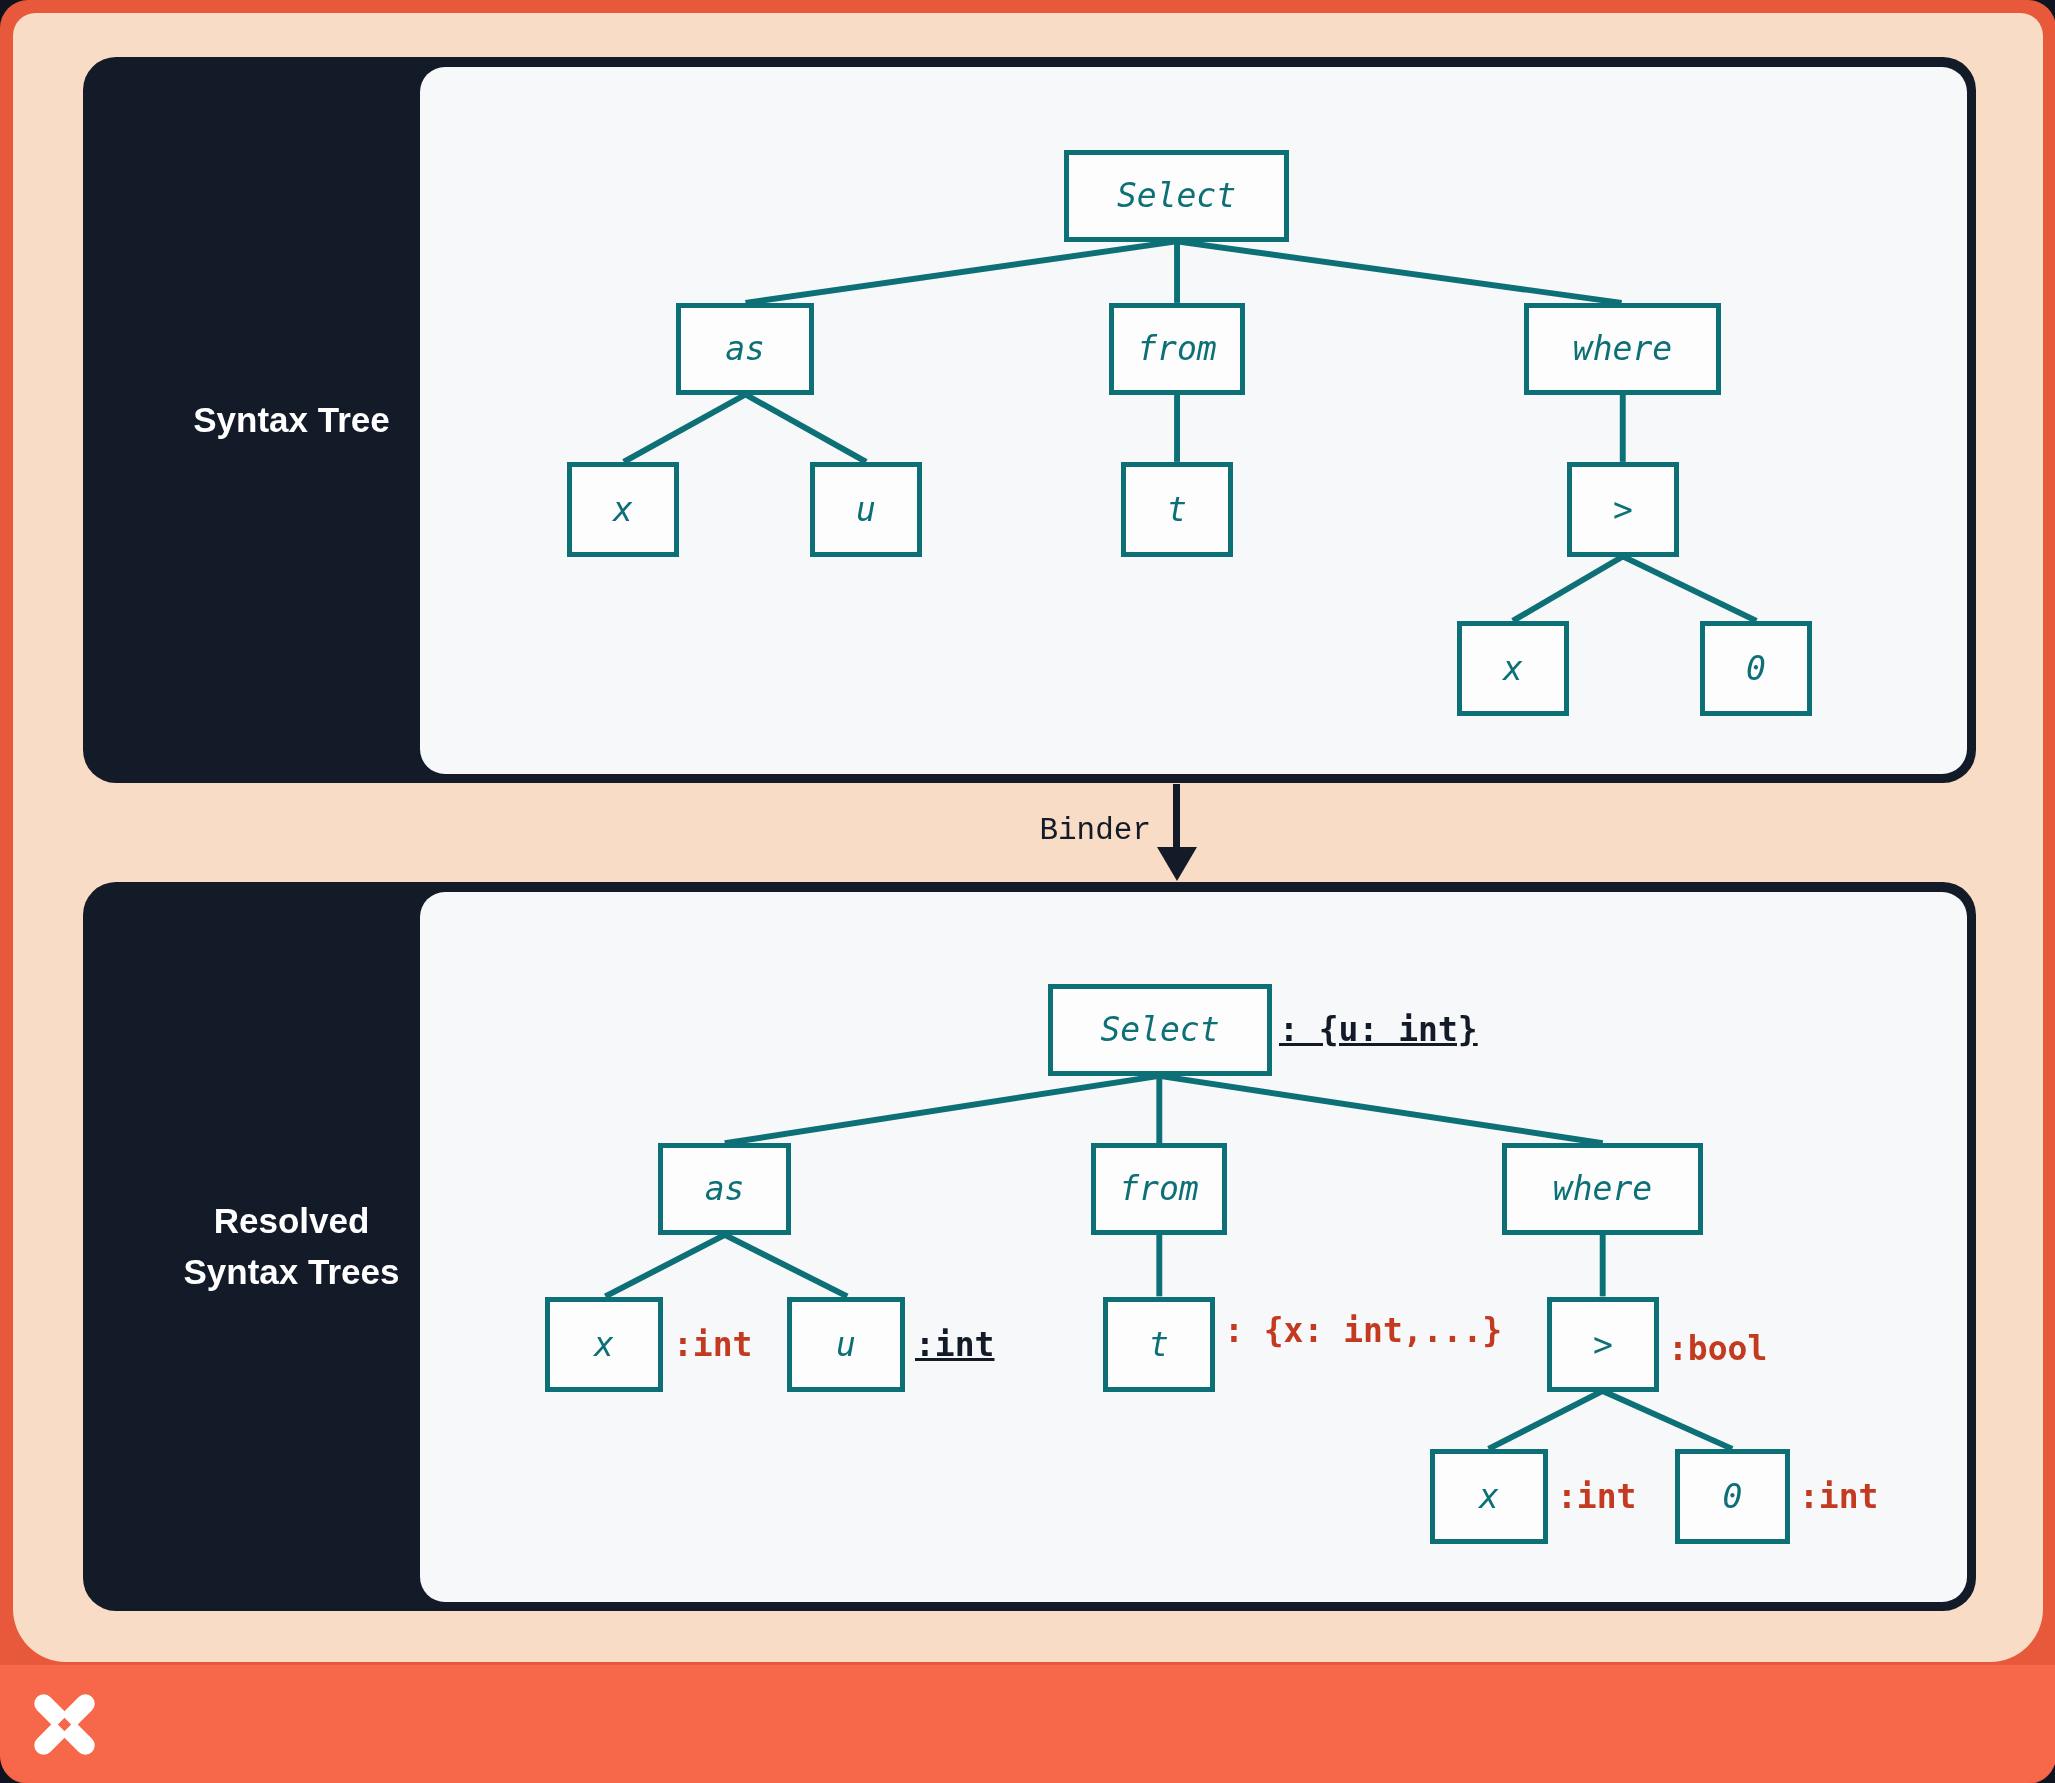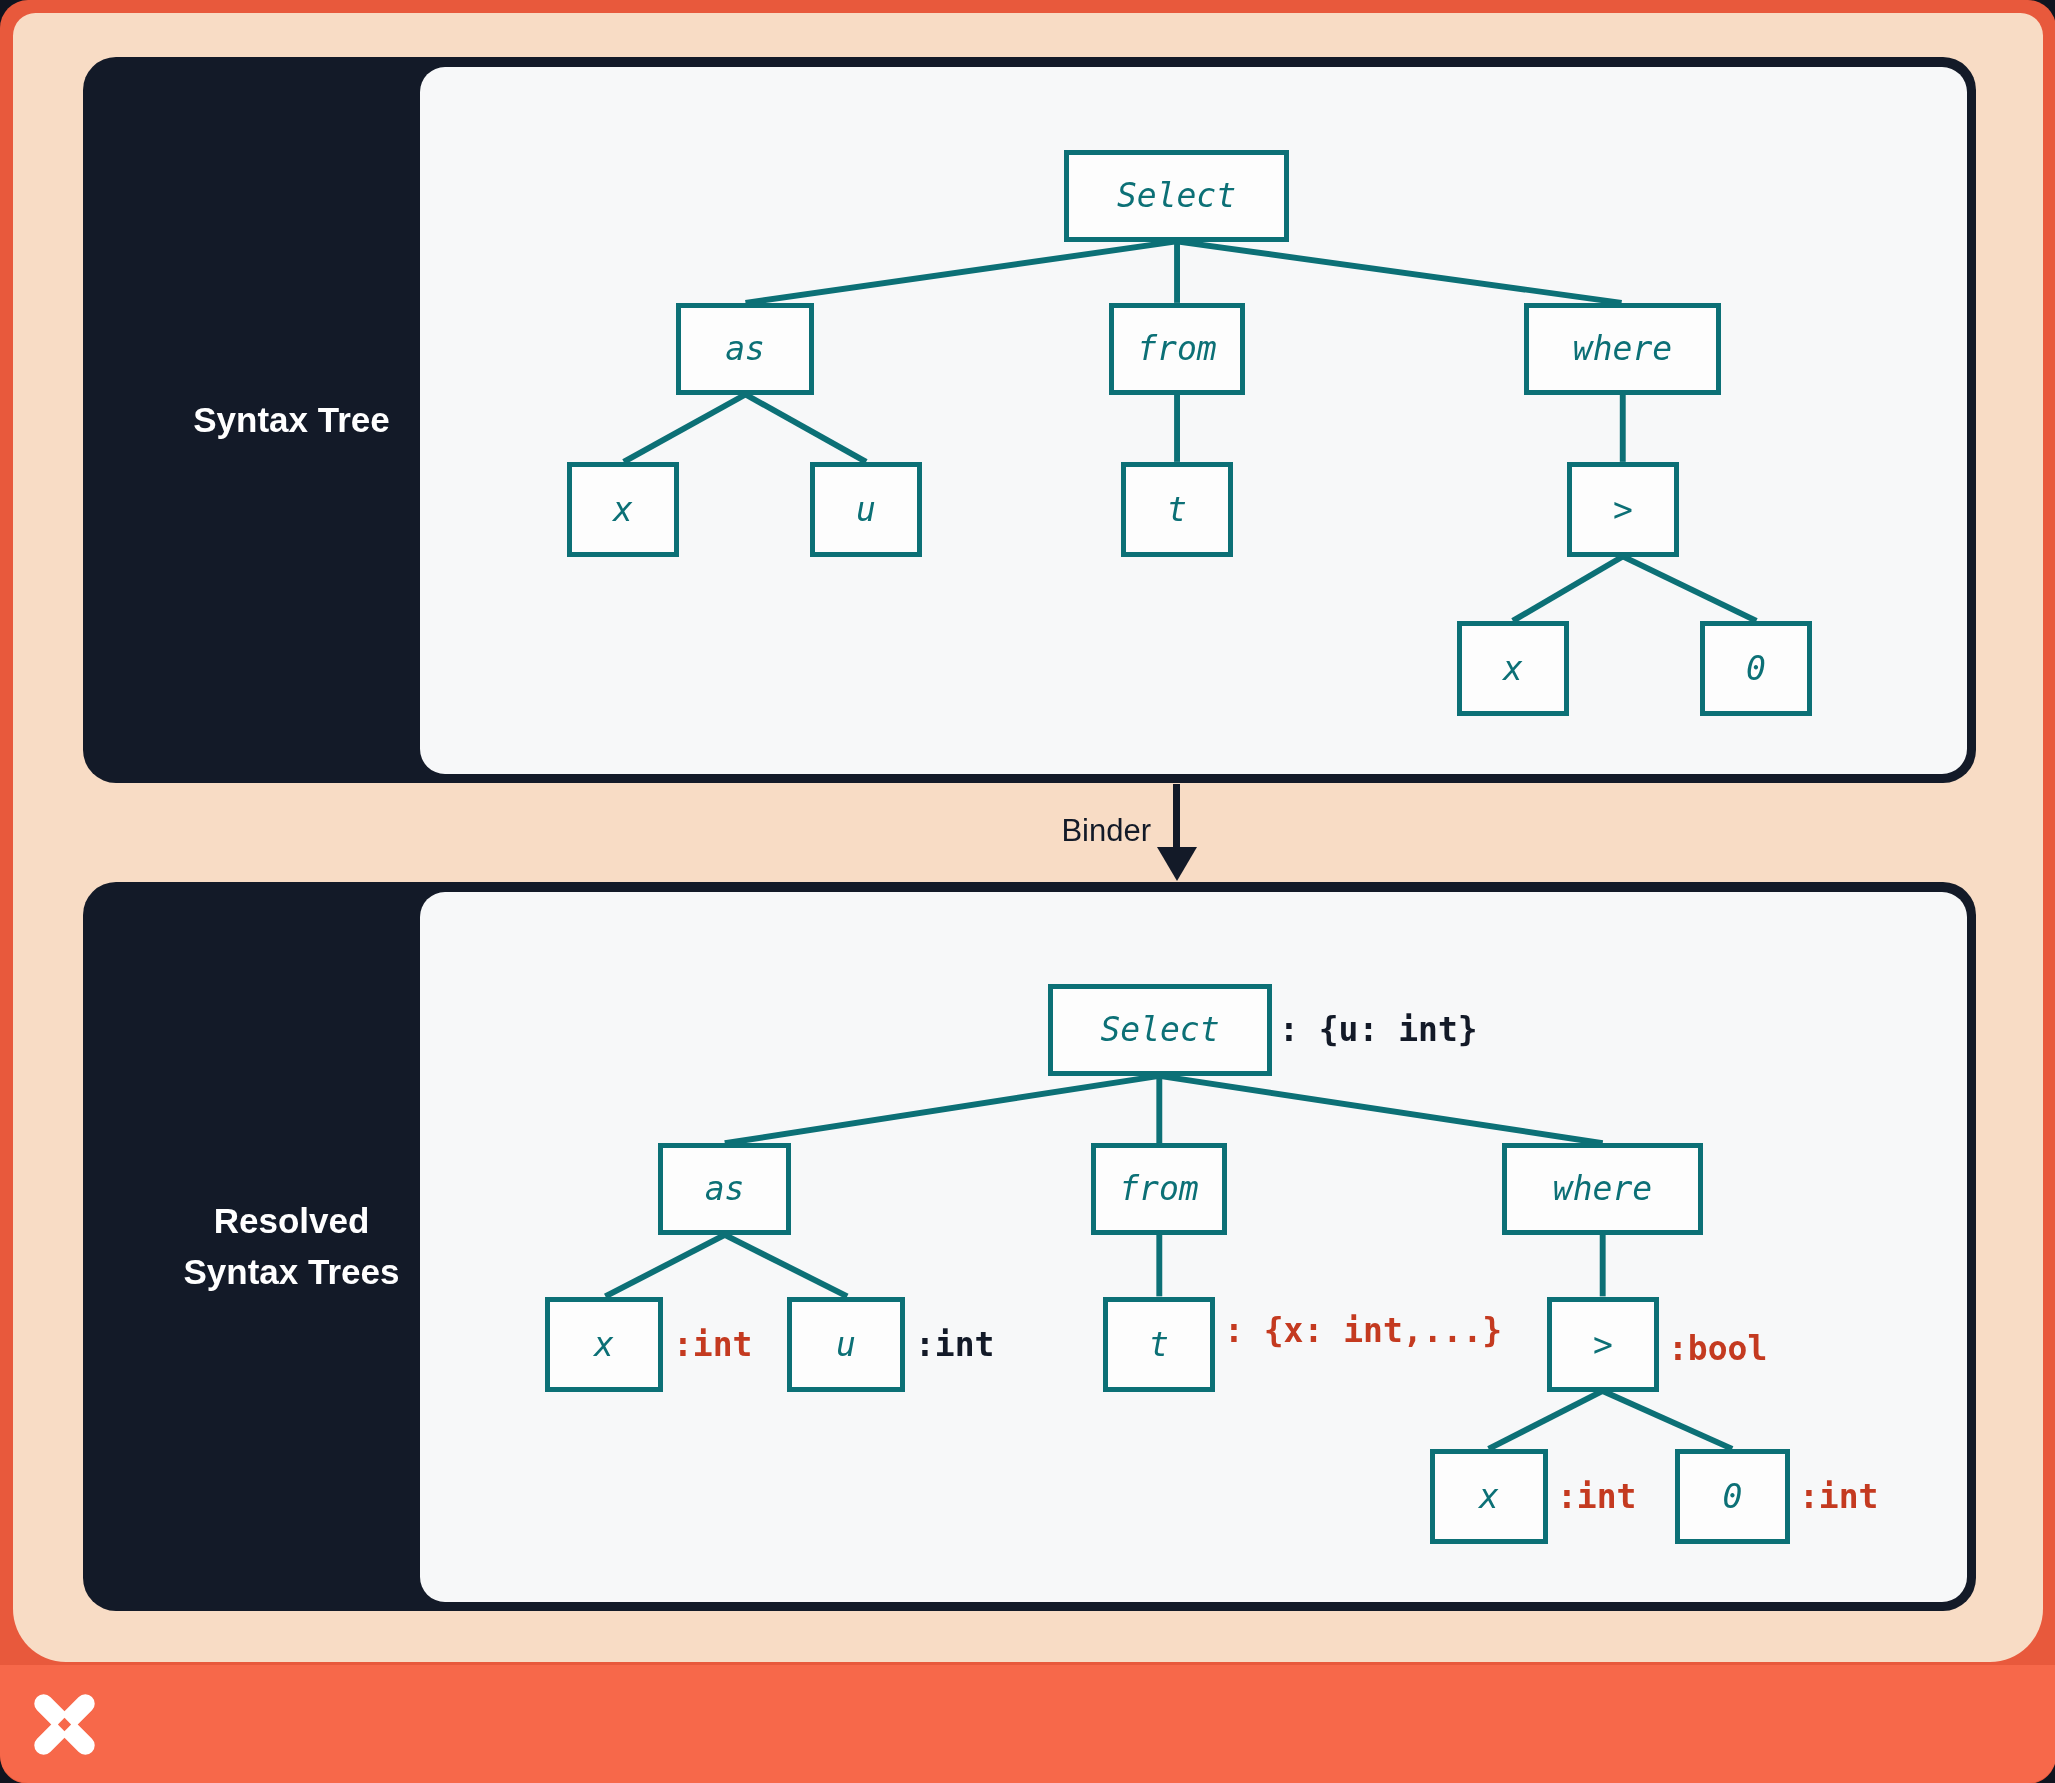--- a/index.html
+++ b/index.html
@@ -42,25 +42,25 @@
     background:#fdfdfd;border:5.3px solid #0c7076;
     display:flex;align-items:center;justify-content:center;
     font-family:"DejaVu Sans Mono",monospace;font-size:33px;color:#0c7076;font-style:italic;
   }
   .anno{
     position:absolute;display:flex;align-items:center;
     font-family:"DejaVu Sans Mono",monospace;font-size:33px;font-weight:bold;
     white-space:pre;
   }
   .anno.red{color:#c43a20;}
-  .anno.dark{color:#131a28;}
+  .anno.dark{color:#131a28;text-decoration:underline;}
   
   .binder-label{
     position:absolute;left:923px;top:813px;width:228px;text-align:right;
-    font-family:Liberation Sans, sans-serif;font-size:31px;color:#131a28;
+    font-family:Liberation Mono, monospace;font-size:31px;color:#131a28;
   }
   .binder-line{position:absolute;left:1173px;top:784px;width:7px;height:65px;background:#131a28;}
   .binder-head{
     position:absolute;left:1157px;top:847px;width:0;height:0;
     border-left:20px solid transparent;border-right:20px solid transparent;
     border-top:34px solid #131a28;
   }
   
   .logo{position:absolute;left:31px;top:1691px;width:67px;height:67px;}
 </style>

